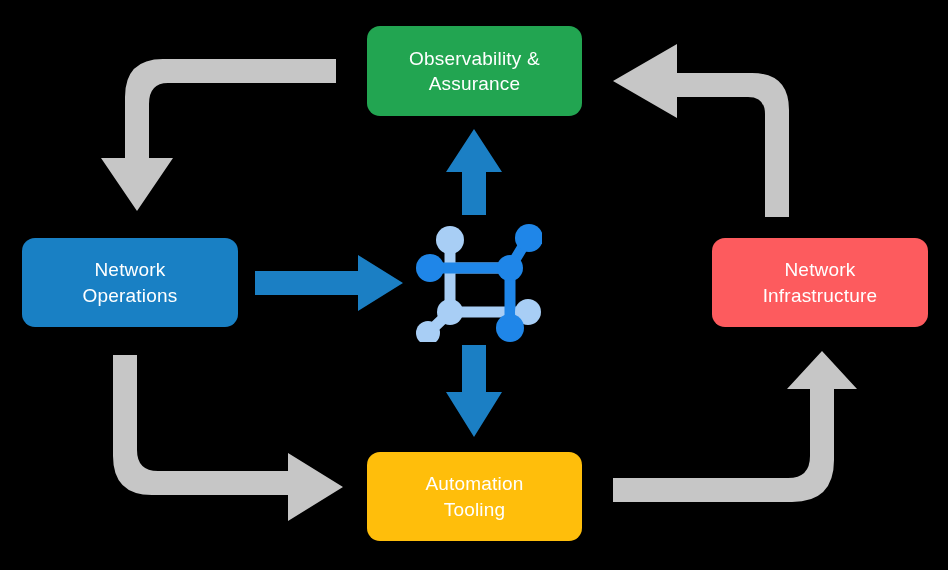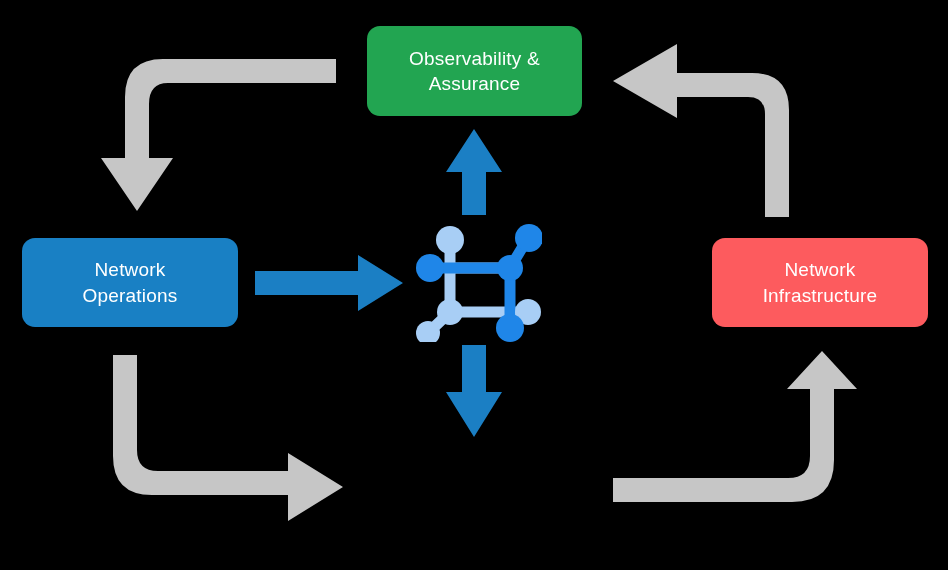--- a/index.html
+++ b/index.html
@@ -187,14 +187,16 @@
 
   <div class="node-box" id="box-observability">Observability &amp;
 Assurance</div>
 
   <div class="node-box" id="box-network-operations">Network
 Operations</div>
 
   <div class="node-box" id="box-network-infrastructure">Network
 Infrastructure</div>
 
+  <div class="node-box" id="box-automation-tooling">Automation
+Tooling</div>
 
 </div>
 
 </body></html>

